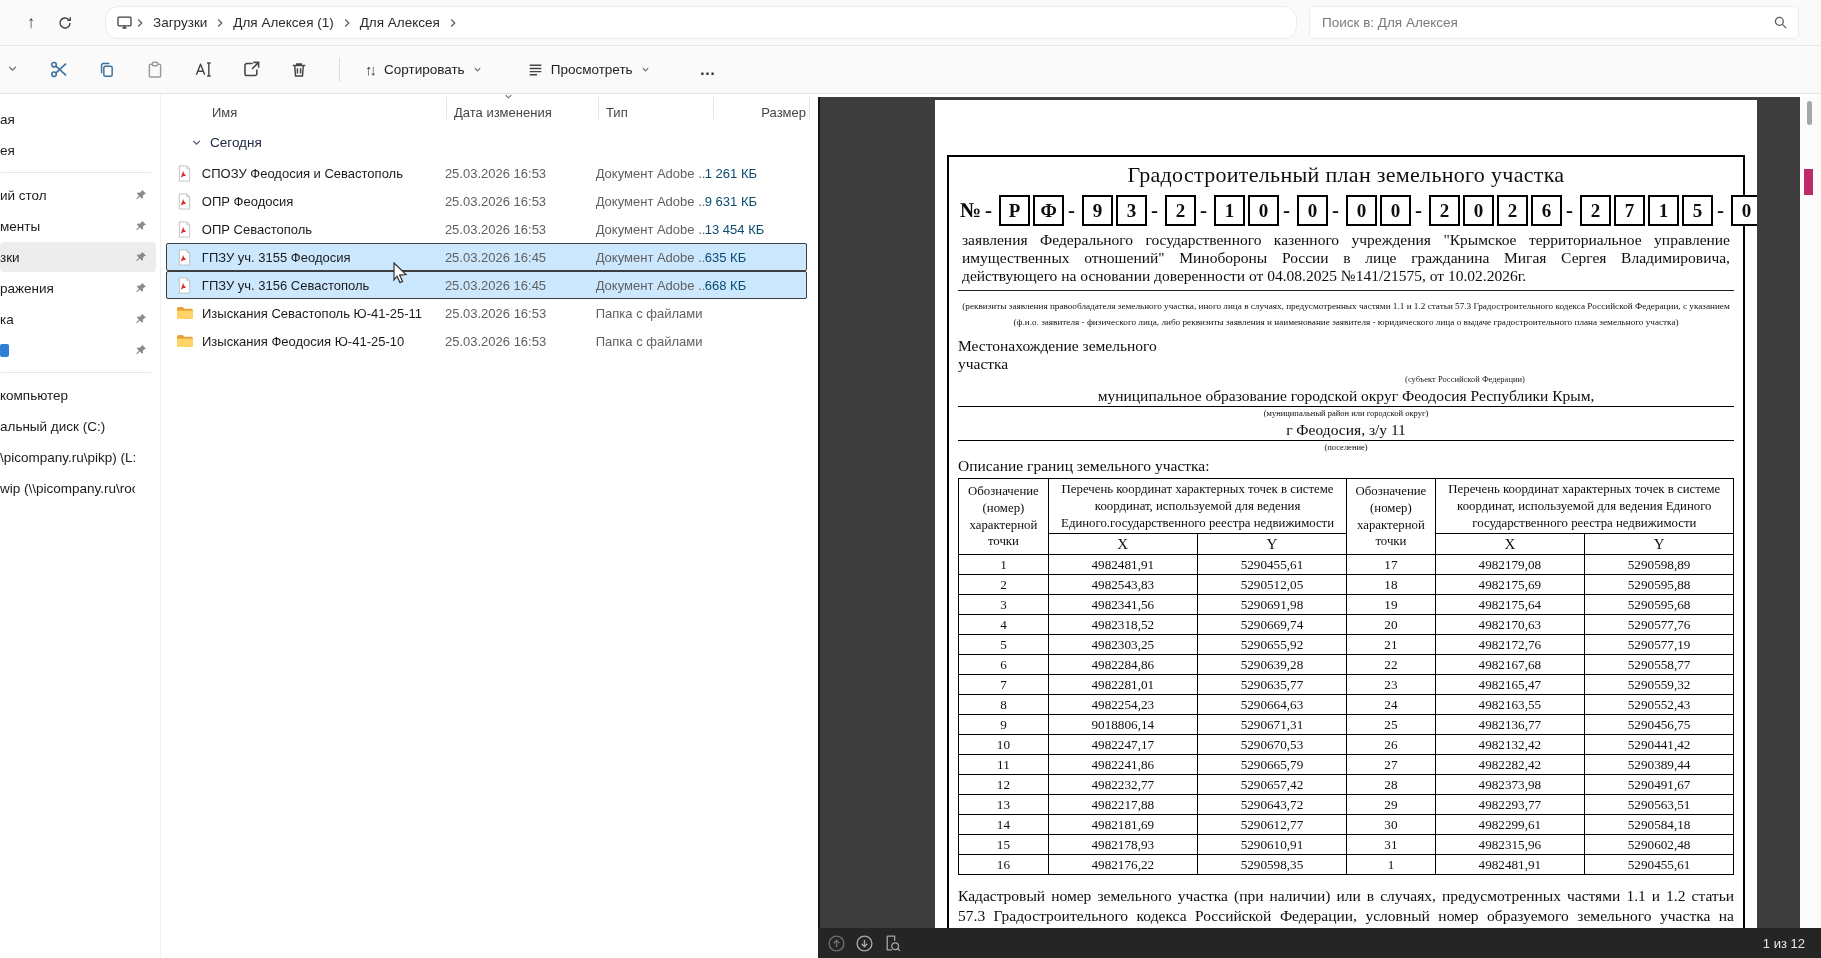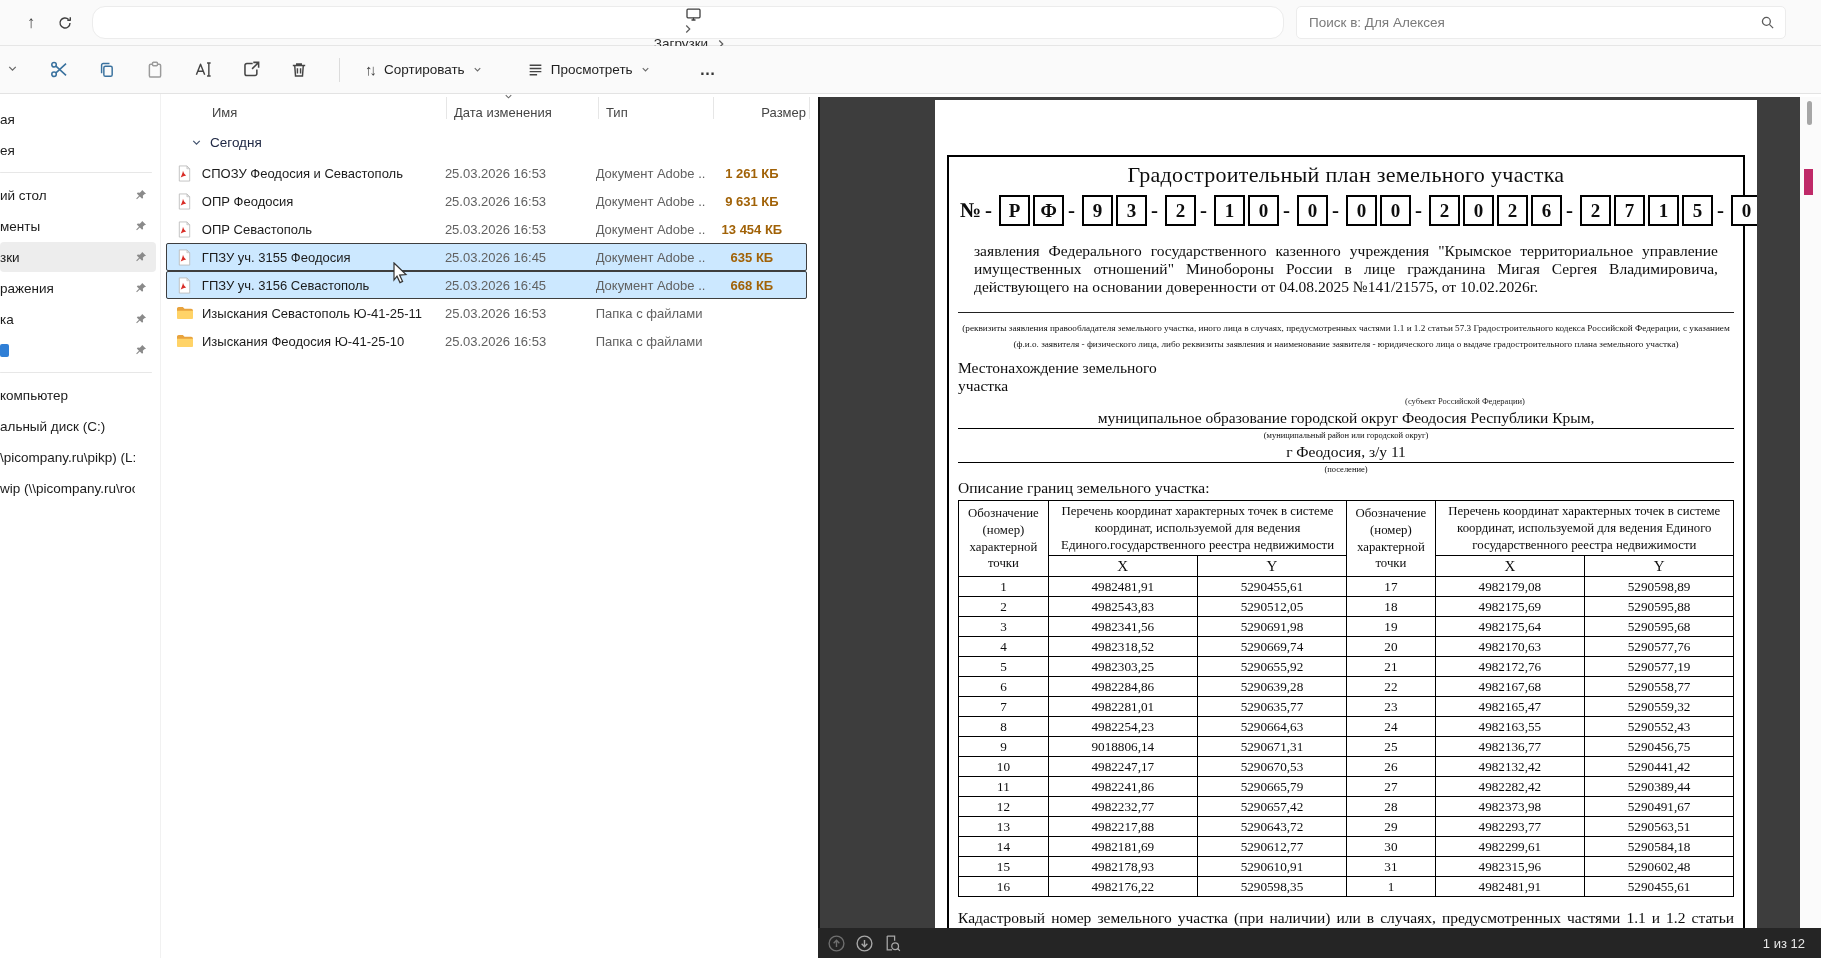--- a/index.html
+++ b/index.html
@@ -5,22 +5,22 @@
   html,body{margin:0;padding:0;background:#ddd;}
   .screen{position:relative;width:1821px;height:958px;background:#fff;overflow:hidden;
           font-family:"Liberation Sans","DejaVu Sans",sans-serif;color:#1b1b1b;}
 
   
   .navbar{position:absolute;left:0;top:0;width:100%;height:45px;background:#fafafa;
           border-bottom:1px solid #e6e6e6;display:flex;align-items:center;}
   .navbtn{width:34px;height:32px;border:none;background:transparent;display:flex;align-items:center;
           justify-content:center;color:#3f3f3f;border-radius:5px;cursor:default;}
   .navbtn:nth-child(1){margin-left:14px;}
-  .addressbar{margin-left:10px;width:1190px;height:31px;background:#fff;border:1px solid #ececec;
-          border-radius:13px;display:flex;align-items:center;font-size:13.5px;color:#2b2b2b;flex-direction:column;}
+  .addressbar{margin-left:23px;width:1190px;height:31px;background:#fff;border:1px solid #ececec;
+          border-radius:13px;display:flex;align-items:center;font-size:13.5px;color:#2b2b2b;}
   .addressbar .crumb{padding:0 6px;white-space:nowrap;}
   .chev{color:#5c5c5c;display:flex;align-items:center;}
   .searchbox{margin-left:12px;width:488px;height:31px;background:#fff;border:1px solid #ececec;
           border-radius:5px;display:flex;align-items:center;}
   .searchbox input{border:none;outline:none;flex:1;font-size:13.5px;color:#444;padding:0 12px;
           font-family:inherit;background:transparent;}
   .searchbox input::placeholder{color:#7a7a7a;}
   .search-ic{color:#5a5a5a;margin-right:10px;display:flex;}
 
   
@@ -68,41 +68,41 @@
   .frow{position:relative;height:28px;display:flex;align-items:center;font-size:13px;}
   .frow.selected{background:#cce8ff;outline:1px solid #3e3e3e;outline-offset:-1px;}
   .frow{margin:0 12px 0 5px;border-radius:2px;}
   .ficon{width:18px;height:18px;margin-left:10px;display:flex;align-items:center;justify-content:center;}
   .ficon svg{display:none;}
   .ficon.k-pdf svg.pdf{display:block;}
   .ficon.k-folder svg.folder{display:block;}
   .fname{margin-left:8px;width:245px;white-space:nowrap;overflow:hidden;color:#1b1b1b;}
   .fdate{width:152px;color:#616161;}
   .ftype{width:110px;color:#616161;white-space:nowrap;overflow:hidden;}
-  .fsize{width:95px;text-align:center;color:#a16207;padding-right:8px;white-space:nowrap;font-weight:bold;}
+  .fsize{width:95px;text-align:left;color:#0c4a6e;padding-right:8px;white-space:nowrap;}
 
   
   .preview{position:absolute;left:818px;top:97px;width:1003px;height:861px;background:#3d3d3d;
           overflow:hidden;}
   .pv-edge{position:absolute;left:0;top:0;width:2px;height:100%;background:#151515;}
   .page{position:absolute;left:117px;top:3px;width:822px;height:831px;background:#fff;overflow:hidden;
           font-family:"Liberation Serif","DejaVu Serif",serif;color:#0d0d0d;}
   .frame{position:absolute;left:12px;top:55px;width:776px;height:900px;border:2px solid #000;
           padding:0 9px;}
   .doc-title{font-size:22px;text-align:center;margin-top:5px;letter-spacing:.3px;}
   .numrow{display:flex;align-items:center;margin:7px 2px 5px;justify-content:space-between;}
   .numlabel{font-size:21px;font-weight:bold;}
   .numgrp{display:flex;gap:3px;align-items:center;}
   .numgrp::before{content:"-";font-size:21px;font-weight:bold;margin:0 4px;}
   .numgrp:first-of-type::before{content:"";margin:0;}
   .numbox{width:27px;height:27px;border:2px solid #000;display:flex;align-items:center;
           justify-content:center;font-size:19px;font-weight:bold;background:#fff;}
   .intro{font-size:15.5px;line-height:18px;}
   .intro .l1{text-align:left;}
-  .intro .l2{text-align:justify;margin:16px;}
+  .intro .l2{text-align:justify;margin:4px;}
   .fineprint{margin-top:5px;border-top:1.5px solid #222;font-size:9.2px;line-height:1.7;
           text-align:center;padding-top:8px;color:#111;}
   .locrow{display:flex;font-size:15.5px;margin-top:7px;align-items:flex-end;}
   .loclabel{width:238px;}
   .locval{flex:1;text-align:center;border-bottom:1px solid #000;padding-bottom:1px;}
   .capwrap{display:flex;font-size:8.5px;color:#222;}
   .capwrap .sp{width:238px;}
   .capwrap .cap{flex:1;text-align:center;padding-top:1px;}
   .locline{text-align:center;font-size:15.5px;border-bottom:1px solid #000;margin-top:3px;padding-bottom:1px;}
   .cap-c{font-size:8.5px;text-align:center;padding-top:1px;}

